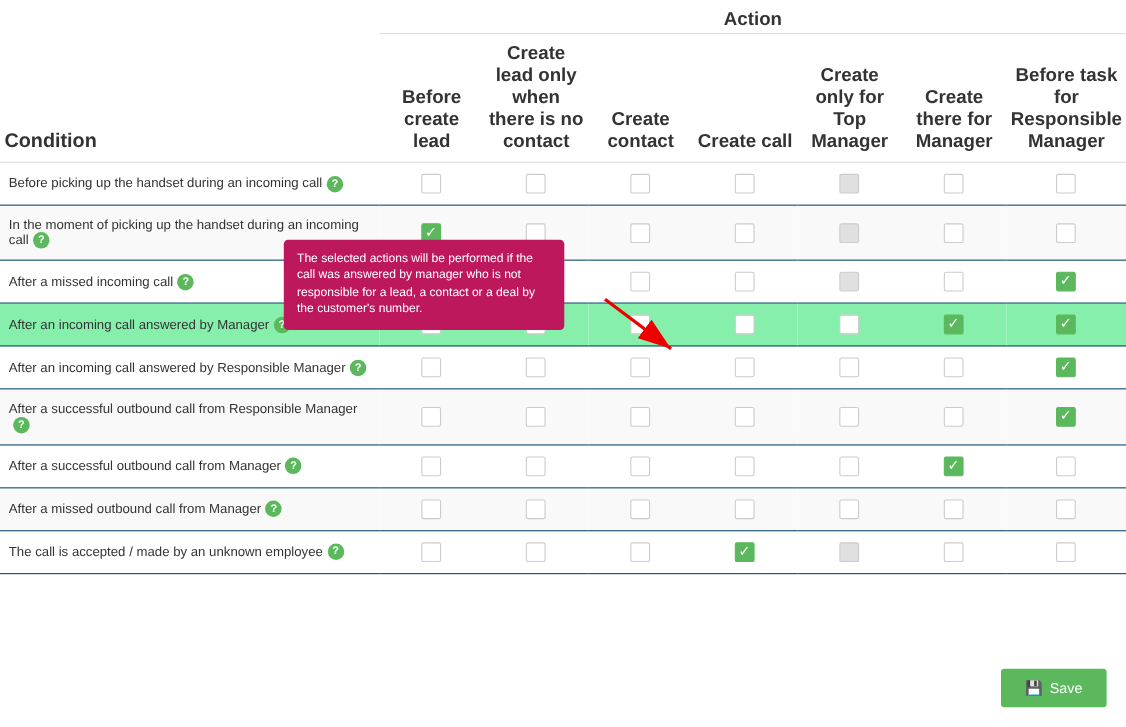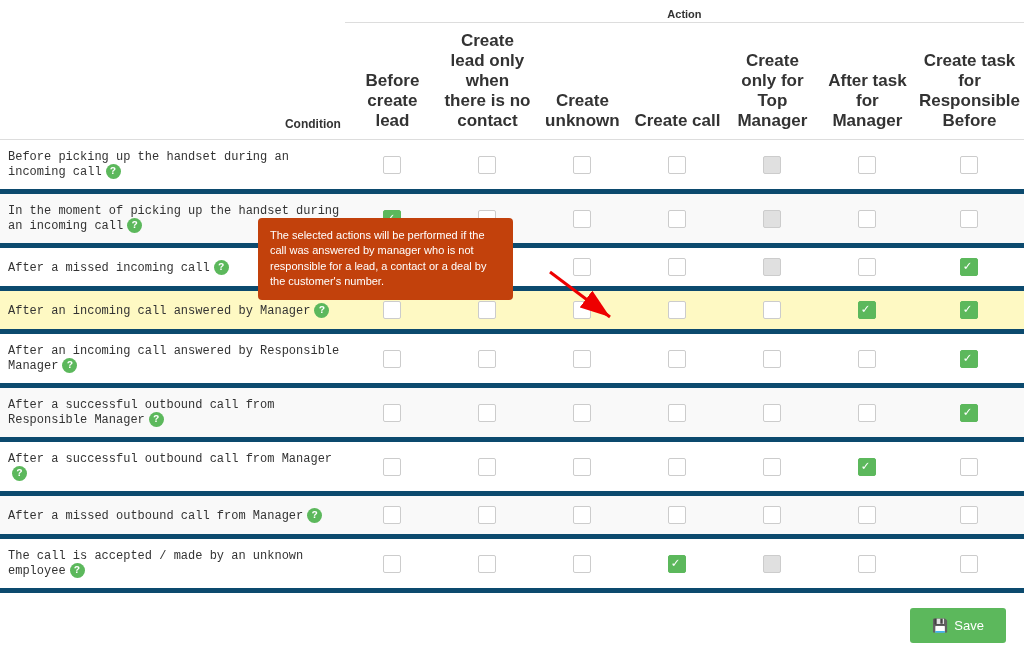--- a/index.html
+++ b/index.html
@@ -26,44 +26,43 @@
     th {
       text-align: center;
       font-weight: bold;
       font-size: 17px;
       padding: 8px 4px;
       border-bottom: 1px solid #ddd;
       vertical-align: bottom;
       color: #333;
     }
     th.condition-header {
-      text-align: right;
-      font-size: 12px;
+      text-align: left;
+      font-size: 18px;
     }
     th.action-group {
       border-bottom: none;
-      font-size: 11px;
+      font-size: 17px;
       padding-bottom: 2px;
     }
     .action-header-row th {
       border-top: 1px solid #ddd;
       border-bottom: 1px solid #ddd;
     }
     tbody tr {
-      border-bottom: 5px solid #0c4a6e;
-      font-family: Liberation Mono, monospace;
+      border-bottom: 1px solid #0c4a6e;
     }
     tbody tr:nth-child(even) {
       background: #f9f9f9;
     }
     tbody tr:nth-child(odd) {
       background: #fff;
     }
     tbody tr.highlighted {
-      background: #fef9c3;
+      background: #86efac;
     }
     td {
       padding: 10px 4px;
       text-align: center;
       vertical-align: middle;
     }
     td.condition-cell {
       text-align: left;
       padding-left: 8px;
       font-size: 12px;
@@ -121,21 +120,21 @@
       font-size: 13px;
       padding: 8px 0 2px 0;
       color: #333;
     }
     
     .tooltip-box {
       position: absolute;
       top: 218px;
       left: 258px;
       width: 255px;
-      background: #c2410c;
+      background: #be185d;
       color: #fff;
       font-size: 11px;
       padding: 10px 12px;
       border-radius: 4px;
       z-index: 10;
       line-height: 1.4;
     }
     
     .red-arrow {
       position: absolute;
@@ -170,25 +169,25 @@
 
   <table>
     <thead>
       <tr>
         <th rowspan="2" class="condition-header">Condition</th>
         <th colspan="7" class="action-group action-section-label">Action</th>
       </tr>
       <tr class="action-header-row">
         <th class="checkbox-cell">Before create lead</th>
         <th class="checkbox-cell">Create lead only when there is no contact</th>
-        <th class="checkbox-cell">Create unknown</th>
+        <th class="checkbox-cell">Create contact</th>
         <th class="checkbox-cell">Create call</th>
         <th class="checkbox-cell">Create only for Top Manager</th>
-        <th class="checkbox-cell">After task for Manager</th>
-        <th class="checkbox-cell">Create task for Responsible Before</th>
+        <th class="checkbox-cell">Create there for Manager</th>
+        <th class="checkbox-cell">Before task for Responsible Manager</th>
       </tr>
     </thead>
     <tbody id="table-body">
     <tr>
           <td class="condition-cell">Before picking up the handset during an incoming call<span class="help-icon">?</span></td>
           <td class="checkbox-cell"><span class="custom-checkbox"></span></td>
           <td class="checkbox-cell"><span class="custom-checkbox"></span></td>
           <td class="checkbox-cell"><span class="custom-checkbox"></span></td>
           <td class="checkbox-cell"><span class="custom-checkbox"></span></td>
           <td class="checkbox-cell"><span class="custom-checkbox disabled"></span></td>

